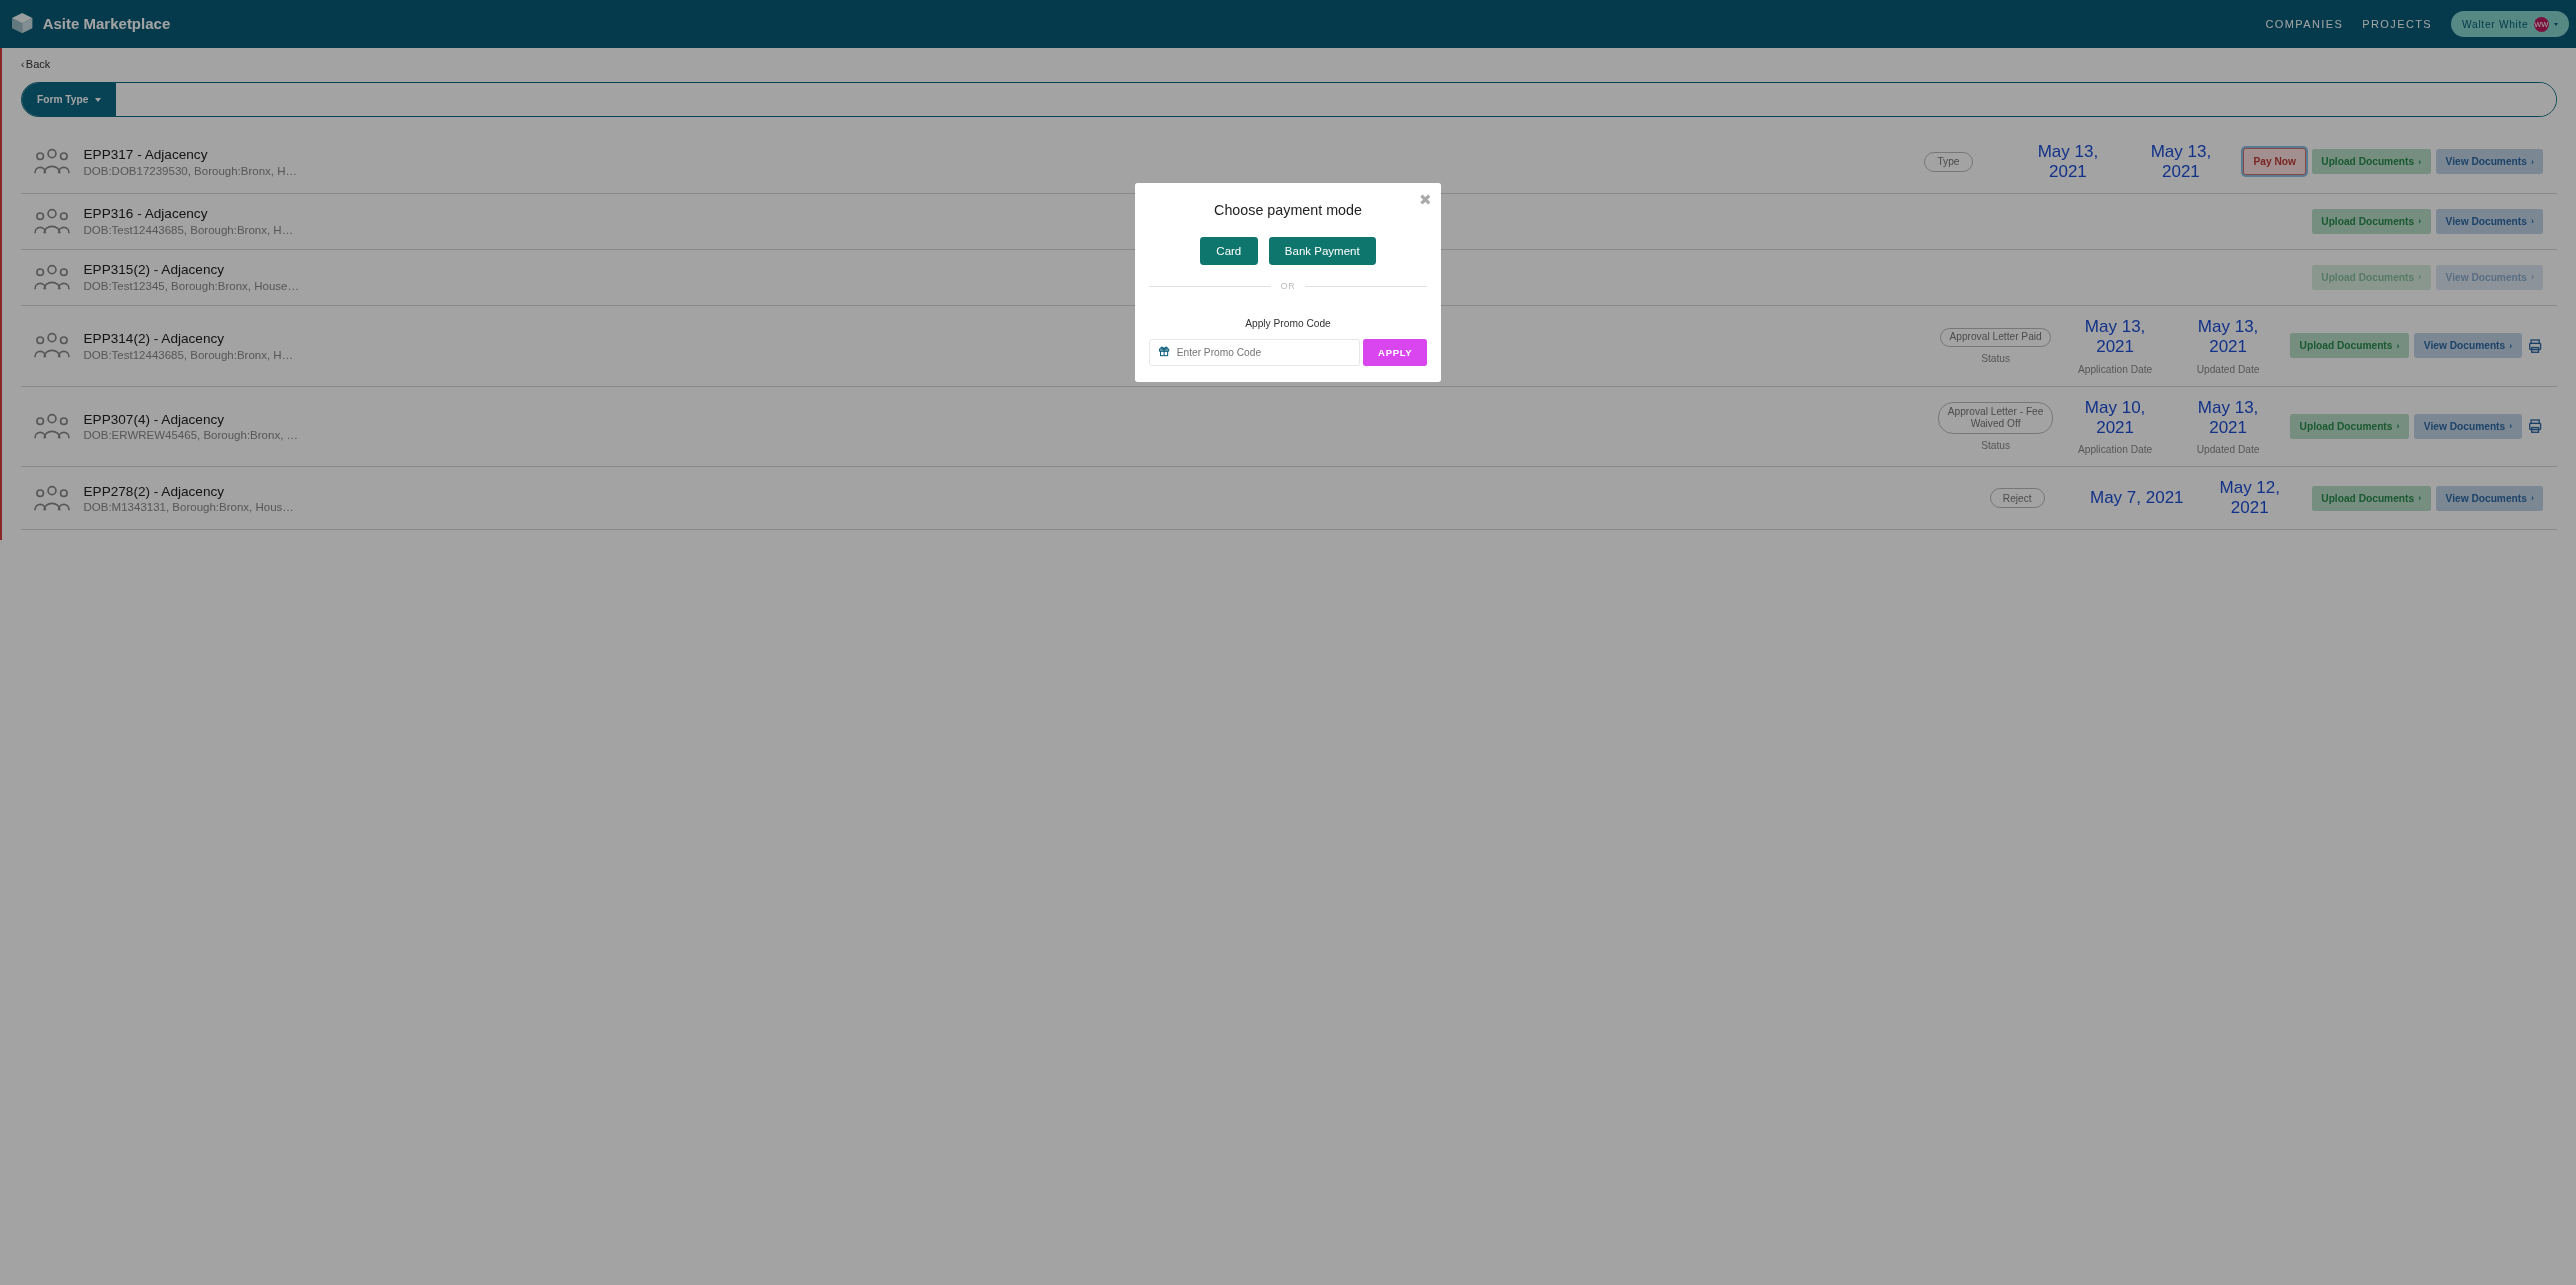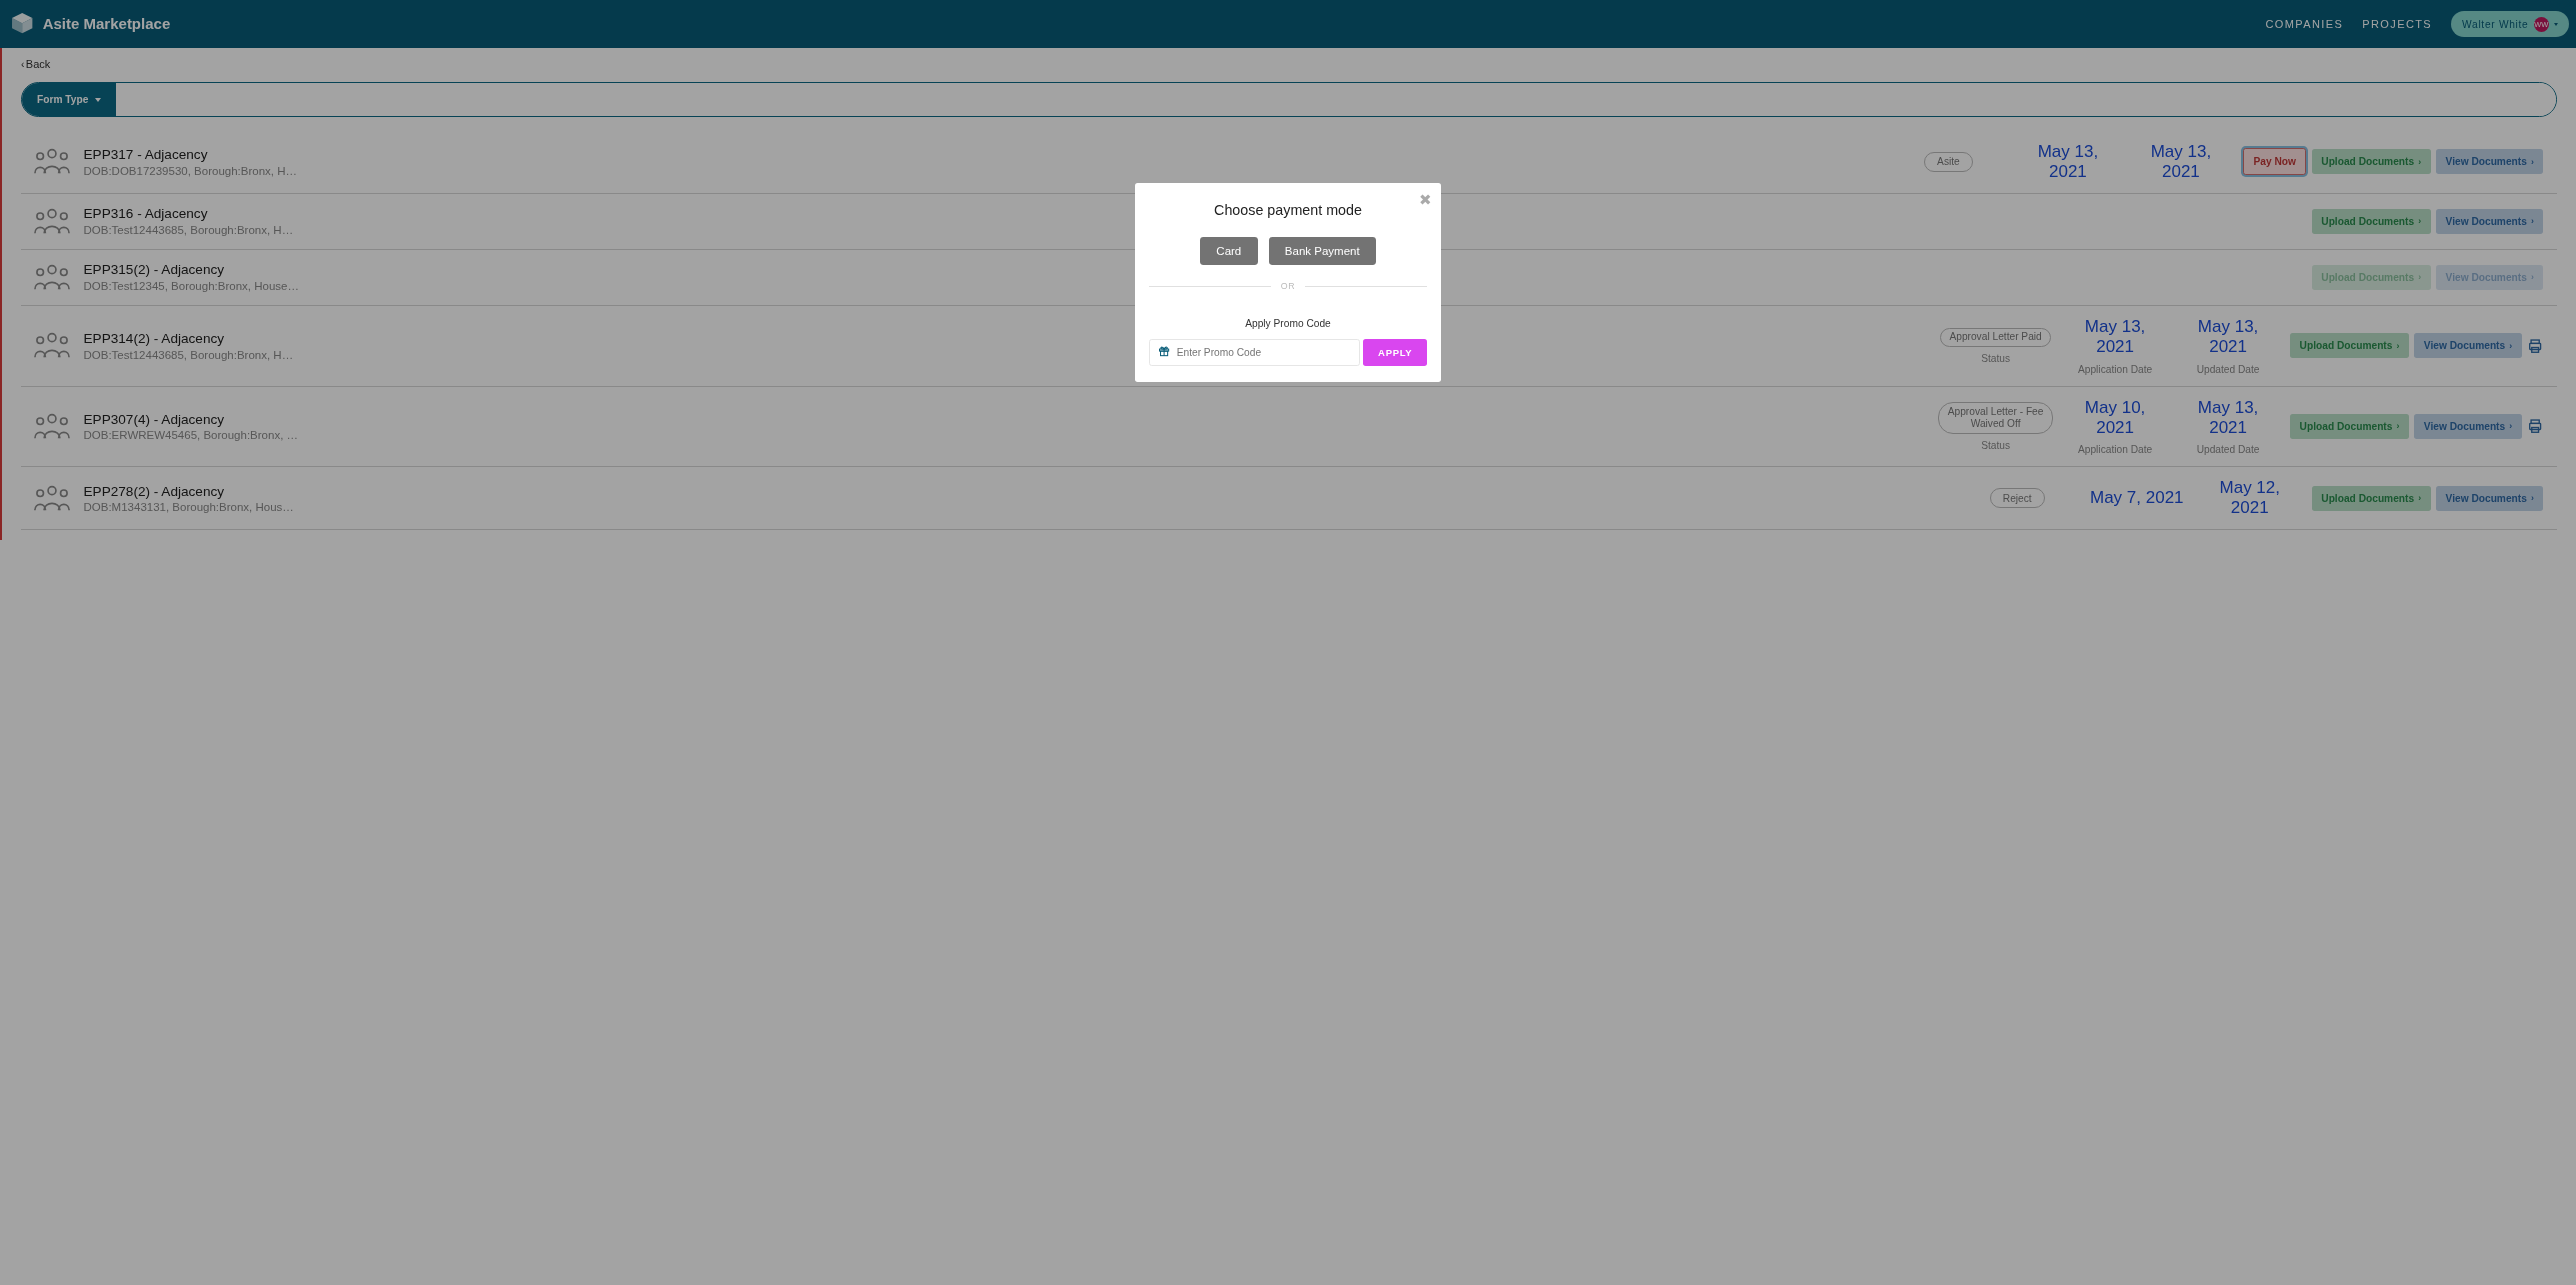--- a/index.html
+++ b/index.html
@@ -279,21 +279,21 @@
       color: #222;
       margin-bottom: 19px;
     }
     .modal-btns {
       display: flex;
       justify-content: center;
       gap: 11px;
       margin-bottom: 16.3px;
     }
     .modal-btn {
-      background: #737373;
+      background: #0f766e;
       color: #fff;
       border: none;
       border-radius: 3.4px;
       padding: 8.1px 16.3px;
       font-size: 11.5px;
       cursor: pointer;
     }
     .or-line {
       display: flex;
       align-items: center;
@@ -409,21 +409,21 @@
   <circle cx="50" cy="16" r="5"></circle>
   <path d="M6 42 C6 30 22 30 22 42"></path>
   <path d="M20 42 C20 28 44 28 44 42"></path>
   <path d="M42 42 C42 30 58 30 58 42"></path>
 </svg></div>
         <div class="row-main">
           <div class="row-title">EPP317 - Adjacency</div>
           <div class="row-sub">DOB:DOB17239530, Borough:Bronx, H…</div>
         </div>
         <div class="status-col">
-          <div class="status-pill">Asite</div>
+          <div class="status-pill">Type</div>
         </div>
         <div class="date-col">
           <div class="date-val">May 13, 2021</div>
         </div>
         <div class="date-col">
           <div class="date-val">May 13, 2021</div>
         </div>
         <div class="actions-col">
           <div class="btn paynow active">Pay Now</div>
           <div class="btn upload">

